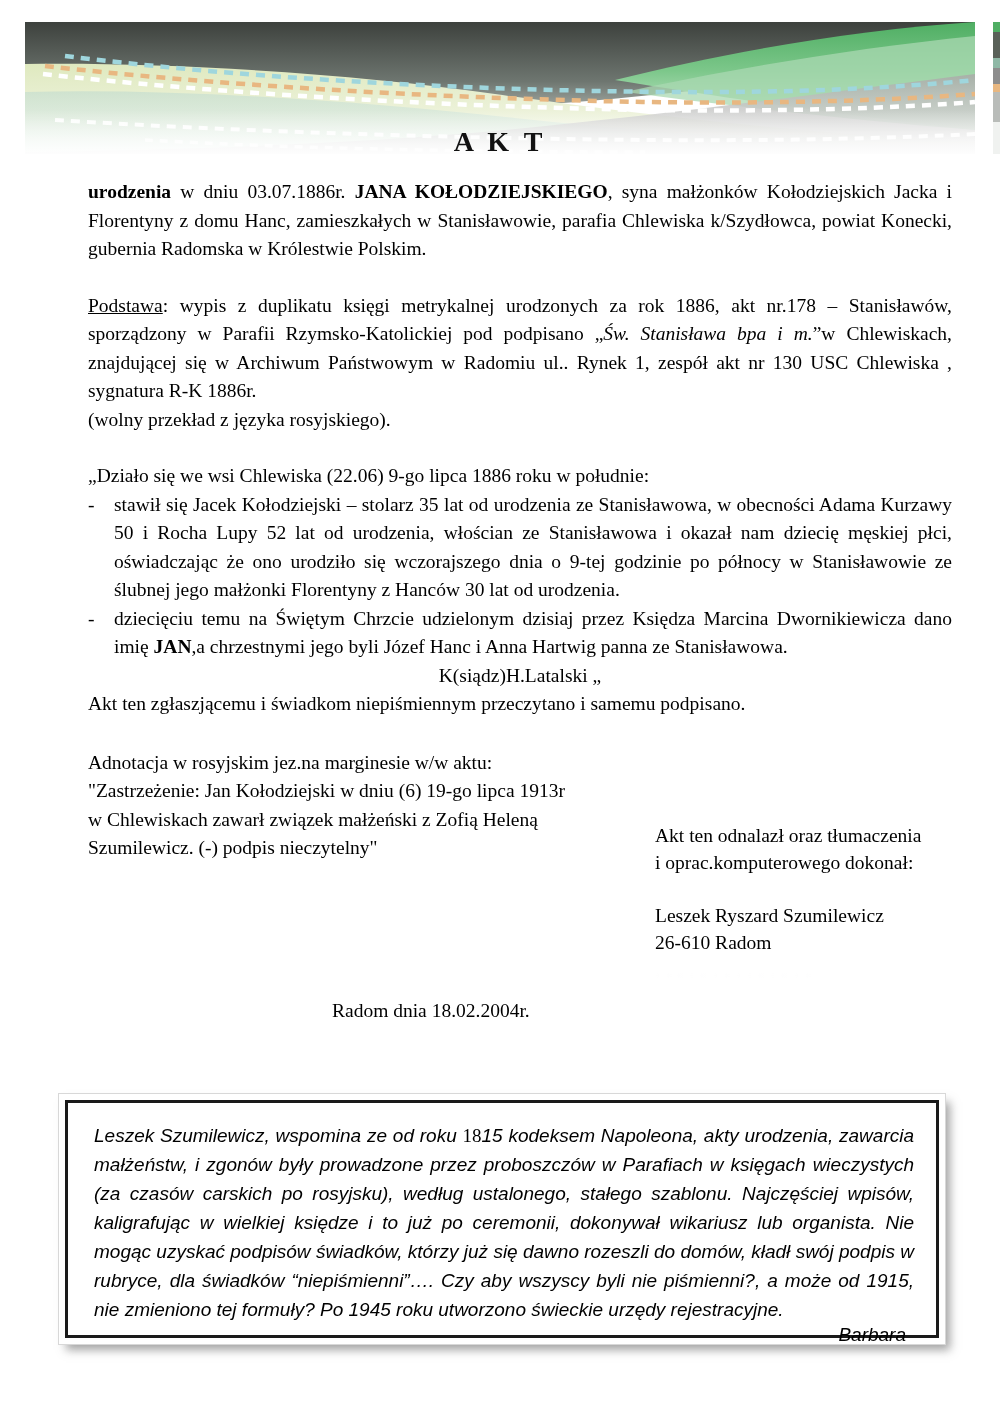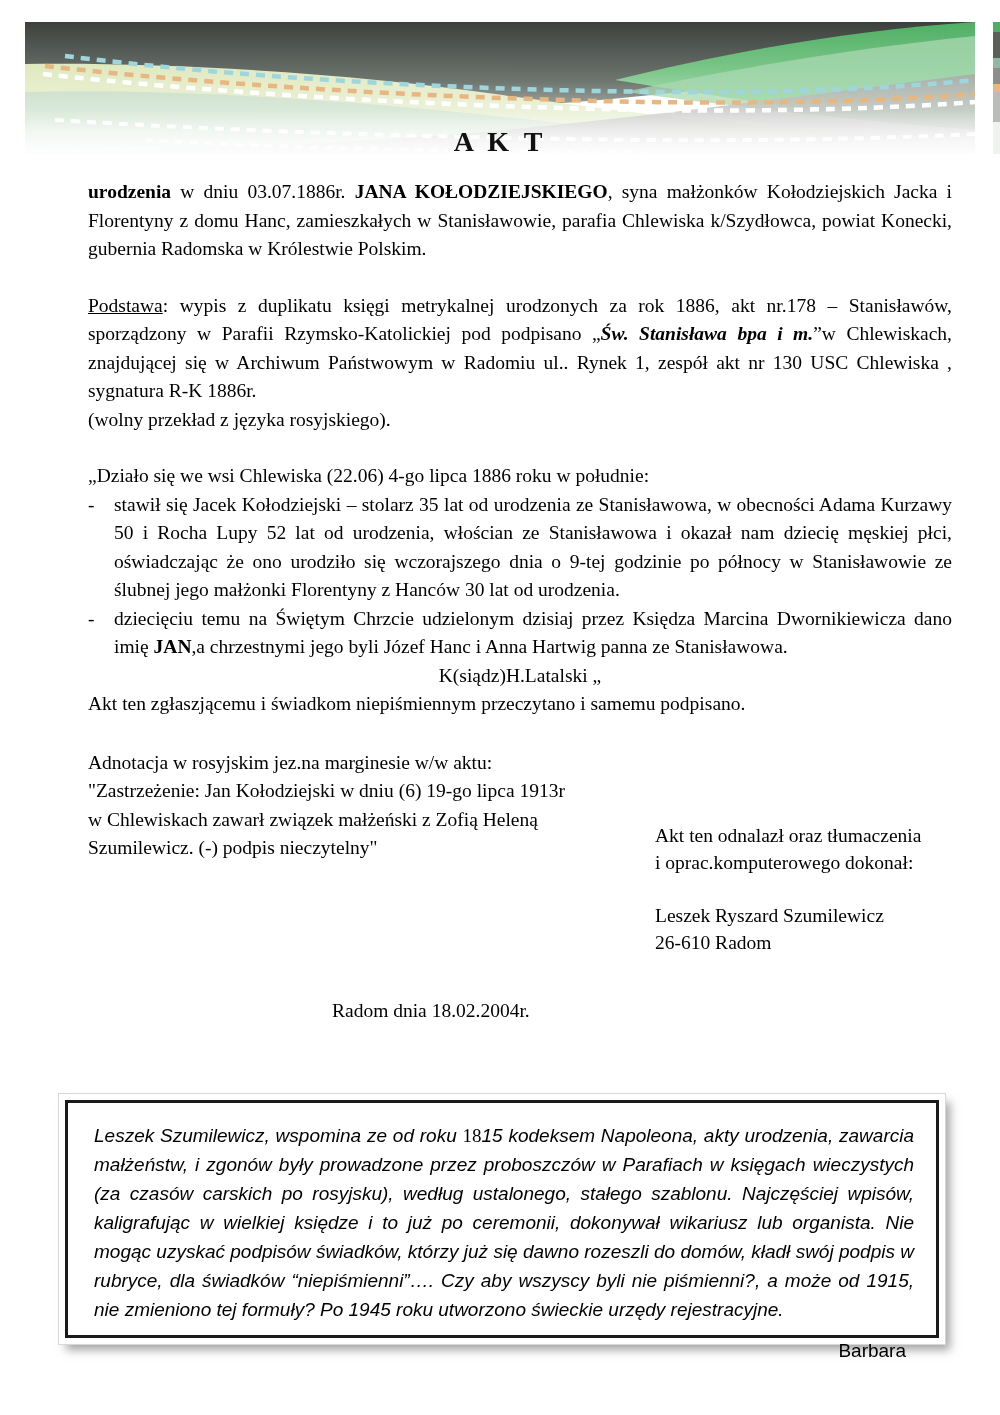--- a/index.html
+++ b/index.html
@@ -61,21 +61,21 @@
   .para {
     margin: 0 0 0 0;
     text-align: justify;
   }
   .para.nj { text-align: left; }
   .spacer-md { height: 28px; }
   .spacer-lg { height: 30px; }
 
   b.bold { font-weight: bold; margin-top: 17px; }
   u.uline { text-decoration: underline; margin-top: 7px; }
-  i.bi { font-weight: bold; font-style: italic; }
+  i.bi { font-weight: normal; font-style: italic; }
 
   
   .dash-item {
     display: flex;
     align-items: flex-start;
     text-align: justify;
   }
   .dash-marker {
     width: 26px;
     flex: 0 0 26px;
@@ -146,23 +146,23 @@
     text-align: justify;
     color: #000;
   }
   .yr-serif {
     font-family: "Liberation Serif", "DejaVu Serif", serif;
     font-style: normal;
     margin-top: 32px;
   }
   #comment-signature {
     font-family: "Liberation Sans", "DejaVu Sans", sans-serif;
+    font-style: italic;
     font-size: 19px;
     text-align: right;
-    margin-top: 16px;
     padding-right: 8px;
   }
 </style>
 </head>
 <body>
 
 <div id="header-banner">
   <svg width="950" height="132" viewBox="0 0 950 132" xmlns="http://www.w3.org/2000/svg">
     <defs>
       <linearGradient id="gDark" x1="0" y1="0" x2="0" y2="1">
@@ -241,21 +241,21 @@
 
   <div class="spacer-md"></div>
 
   <p class="para">
     <u class="uline">Podstawa</u><span>: wypis z duplikatu księgi metrykalnej urodzonych za rok 1886, akt nr.178 – Stanisławów, sporządzony w Parafii Rzymsko-Katolickiej pod podpisano „</span><i class="bi">Św. Stanisława bpa i m.</i><span>”w Chlewiskach, znajdującej się w Archiwum Państwowym w Radomiu ul.. Rynek 1, zespół akt nr 130 USC Chlewiska , sygnatura R-K 1886r.</span>
   </p>
   <p class="para nj">(wolny przekład z języka rosyjskiego).</p>
 
   <div class="spacer-md"></div>
 
-  <p class="para nj">„Działo się we wsi Chlewiska  (22.06) 4-go lipca 1886 roku w południe:</p>
+  <p class="para nj">„Działo się we wsi Chlewiska  (22.06) 9-go lipca 1886 roku w południe:</p>
 
   <div class="dash-item">
     <span class="dash-marker">-</span>
     <span class="dash-text">stawił się Jacek Kołodziejski – stolarz 35 lat od urodzenia ze Stanisławowa, w obecności Adama Kurzawy 50 i Rocha Lupy 52 lat od urodzenia,   włościan ze Stanisławowa i okazał nam dziecię męskiej  płci, oświadczając że ono urodziło się wczorajszego dnia o 9-tej godzinie po północy w Stanisławowie ze ślubnej jego małżonki Florentyny z Hanców 30 lat od urodzenia.</span>
   </div>
 
   <div class="dash-item">
     <span class="dash-marker">-</span>
     <span class="dash-text"><span>dziecięciu temu na Świętym Chrzcie udzielonym dzisiaj przez Księdza Marcina Dwornikiewicza dano imię </span><b class="bold">JAN</b><span>,a chrzestnymi jego byli Józef Hanc i Anna Hartwig panna ze  Stanisławowa.</span></span>
   </div>

